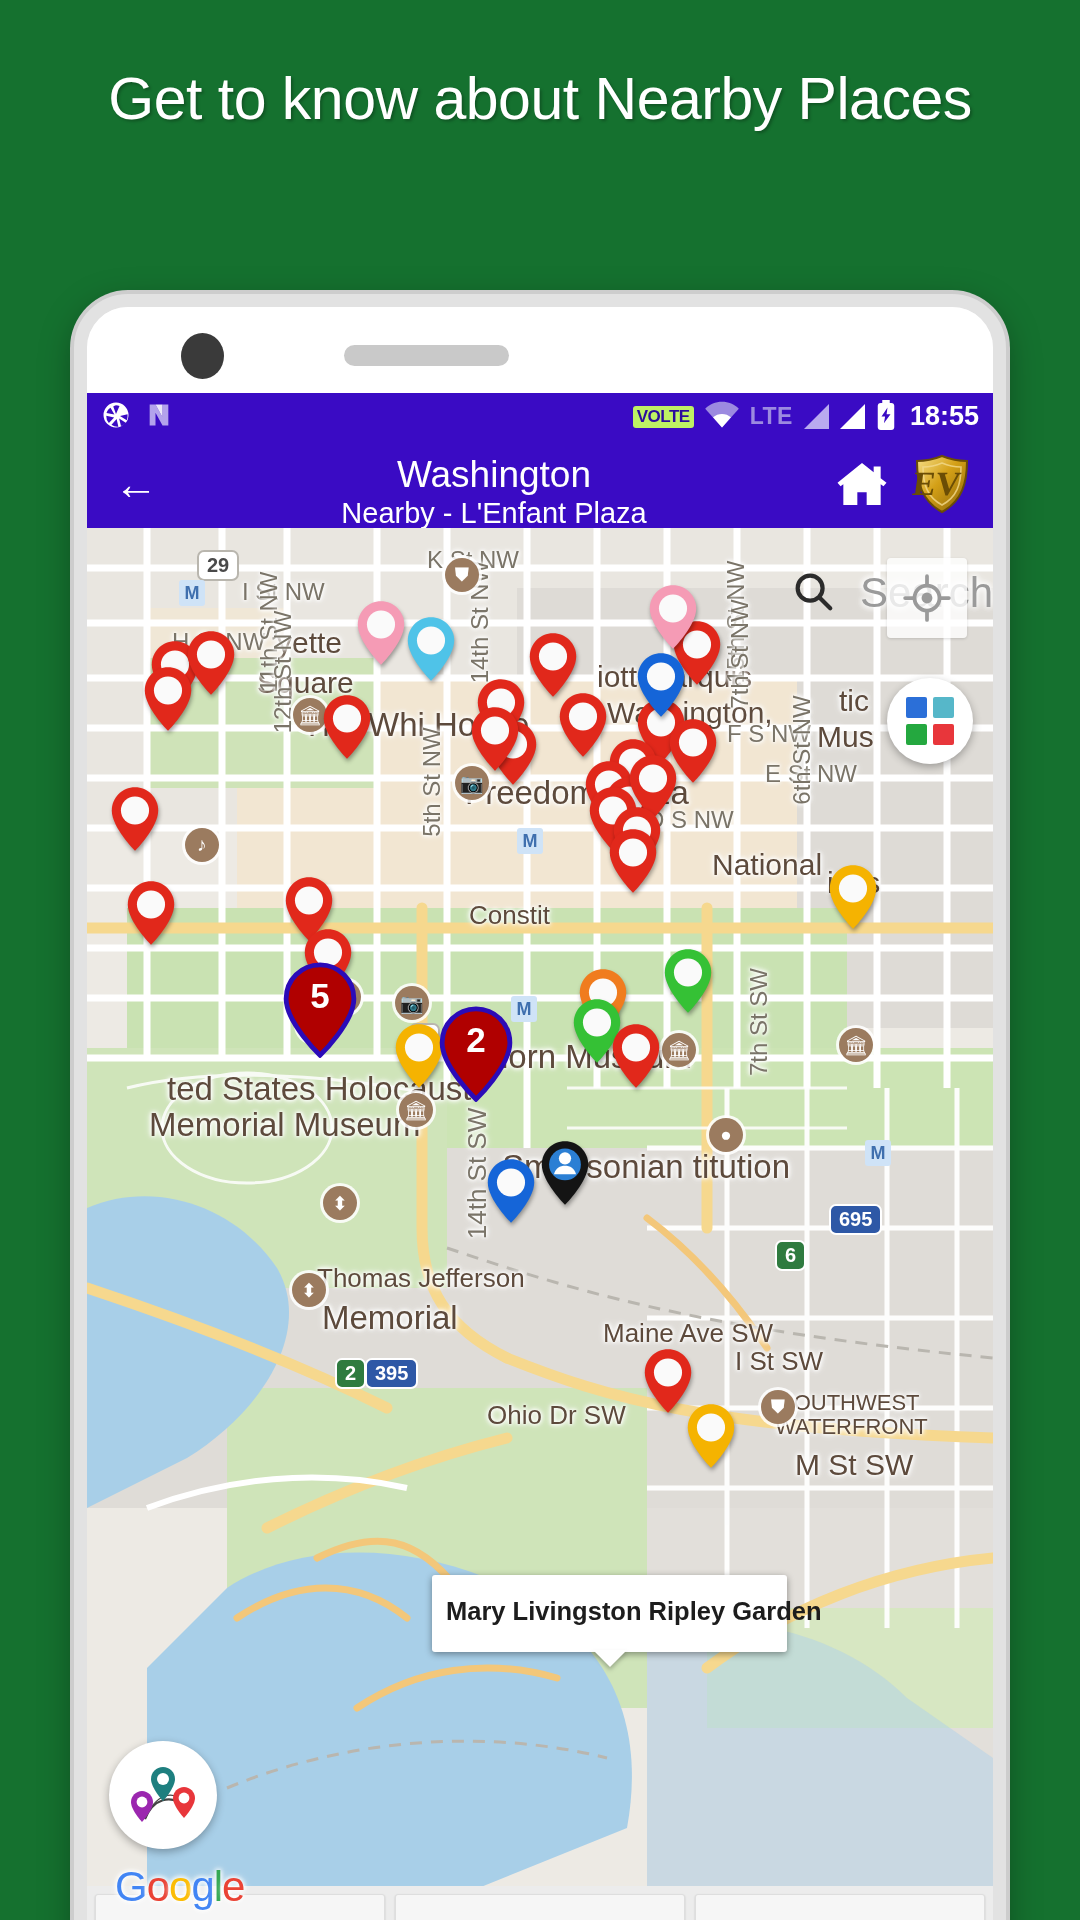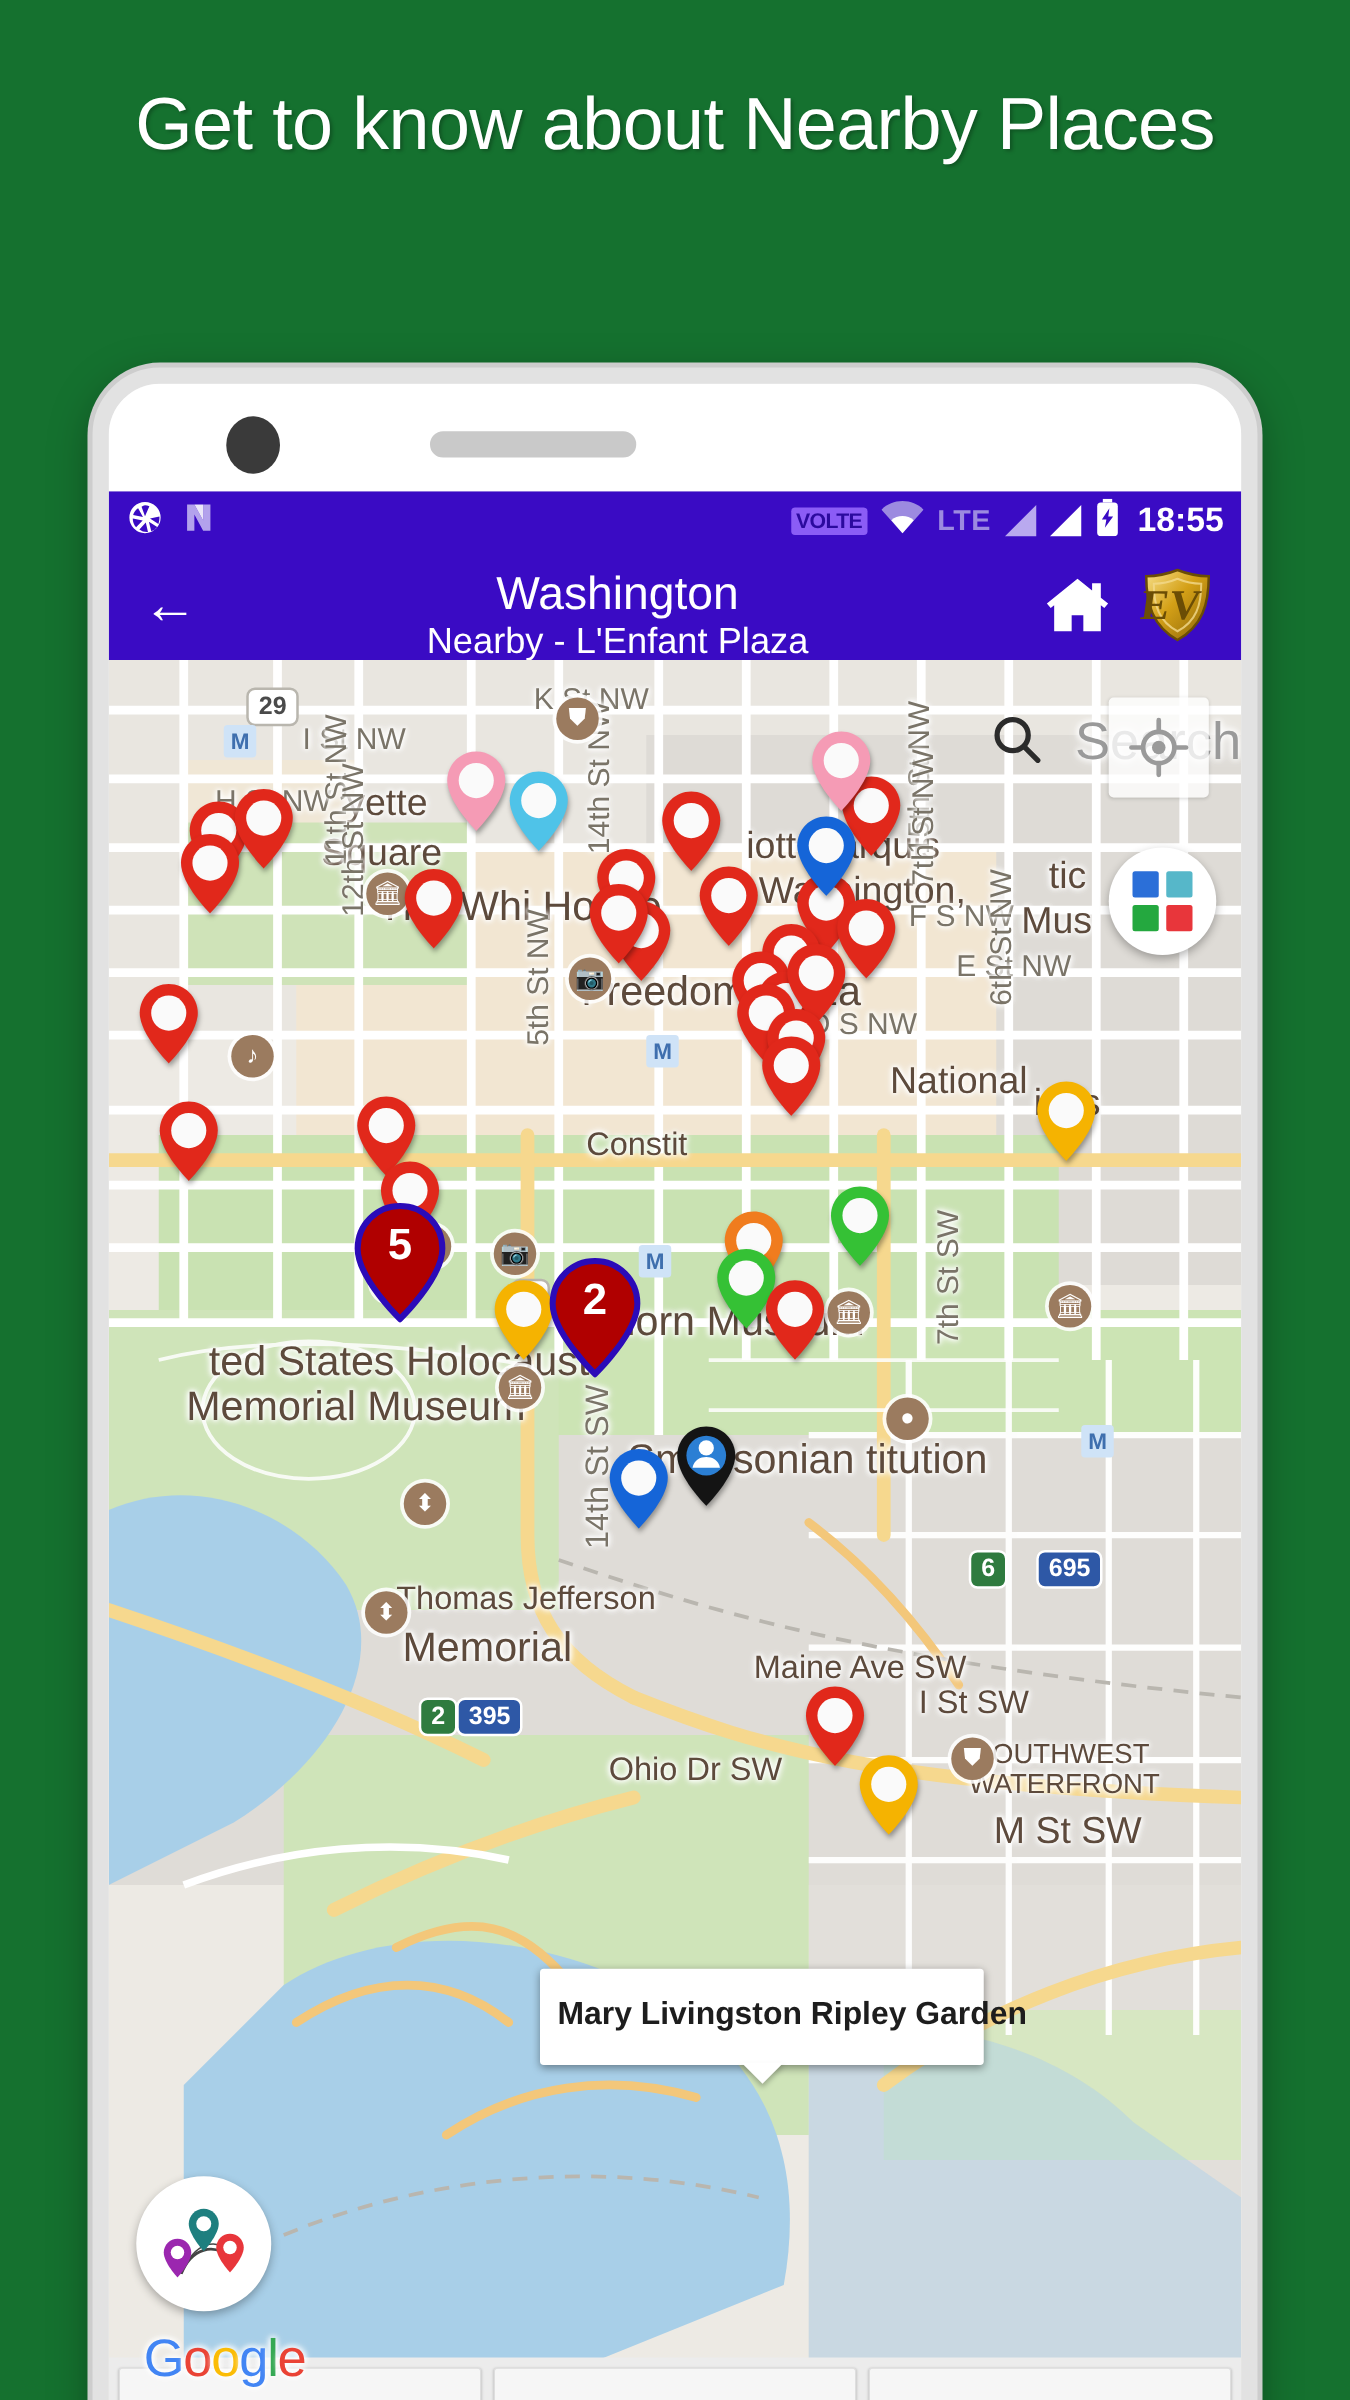--- a/index.html
+++ b/index.html
@@ -46,21 +46,21 @@
   
   #status-bar{
     height:47px; background:#3A0BC4;
     display:flex; align-items:center; padding:0 14px;
     color:#fff;
   }
   .sb-left{ display:flex; align-items:center; gap:14px; }
   .sb-right{ margin-left:auto; display:flex; align-items:center; gap:11px; }
   .sb-icon{ display:block; }
   #volte-badge{
-    background:#8b5cf6; color:#2b0a9e; font-size:17px; font-weight:bold;
+    background:#bef264; color:#2b0a9e; font-size:17px; font-weight:bold;
     padding:1px 4px; border-radius:3px; letter-spacing:-.5px;
     font-family:"Liberation Sans", sans-serif;
   }
   #lte-label{ font-size:23px; font-weight:bold; color:#9c8ae0; letter-spacing:.5px;}
   #status-time{ font-size:27px; font-weight:bold; color:#fff; margin-left:3px; }
   .sig-bar{ width:0;height:0;border-style:solid;border-width:0 0 25px 25px;
             border-color:transparent transparent #ffffff transparent;}
   .sig-bar.dim{ border-color:transparent transparent #b9a9ef transparent;}
 
   
@@ -429,21 +429,21 @@
     <div class="poi" style="left:205px;top:745px;">⬍</div>
     <div class="poi" style="left:312px;top:565px;">🏛</div>
     <div class="poi" style="left:575px;top:505px;">🏛</div>
     <div class="poi" style="left:752px;top:500px;">🏛</div>
     <div class="poi" style="left:622px;top:590px;">●</div>
     <div class="poi" style="left:358px;top:30px;">⛊</div>
     <div class="poi" style="left:674px;top:862px;">⛊</div>
 
     <div class="shield" style="left:110px;top:22px;">29</div>
     <div class="shield" style="left:322px;top:495px;">1</div>
-    <div class="shield interstate" style="left:742px;top:712px;">695</div>
+    <div class="shield interstate" style="left:742px;top:676px;">695</div>
     <div class="shield interstate" style="left:278px;top:830px;">395</div>
     <div class="shield green" style="left:688px;top:712px;">6</div>
     <div class="shield green" style="left:248px;top:830px;">2</div>
     <div class="metro" style="left:92px;top:52px;">M</div>
     <div class="metro" style="left:430px;top:300px;">M</div>
     <div class="metro" style="left:424px;top:468px;">M</div>
     <div class="metro" style="left:778px;top:612px;">M</div>
 
     <div id="marker-layer">
         <div class="marker" style="left: 62px; top: 112px;">

